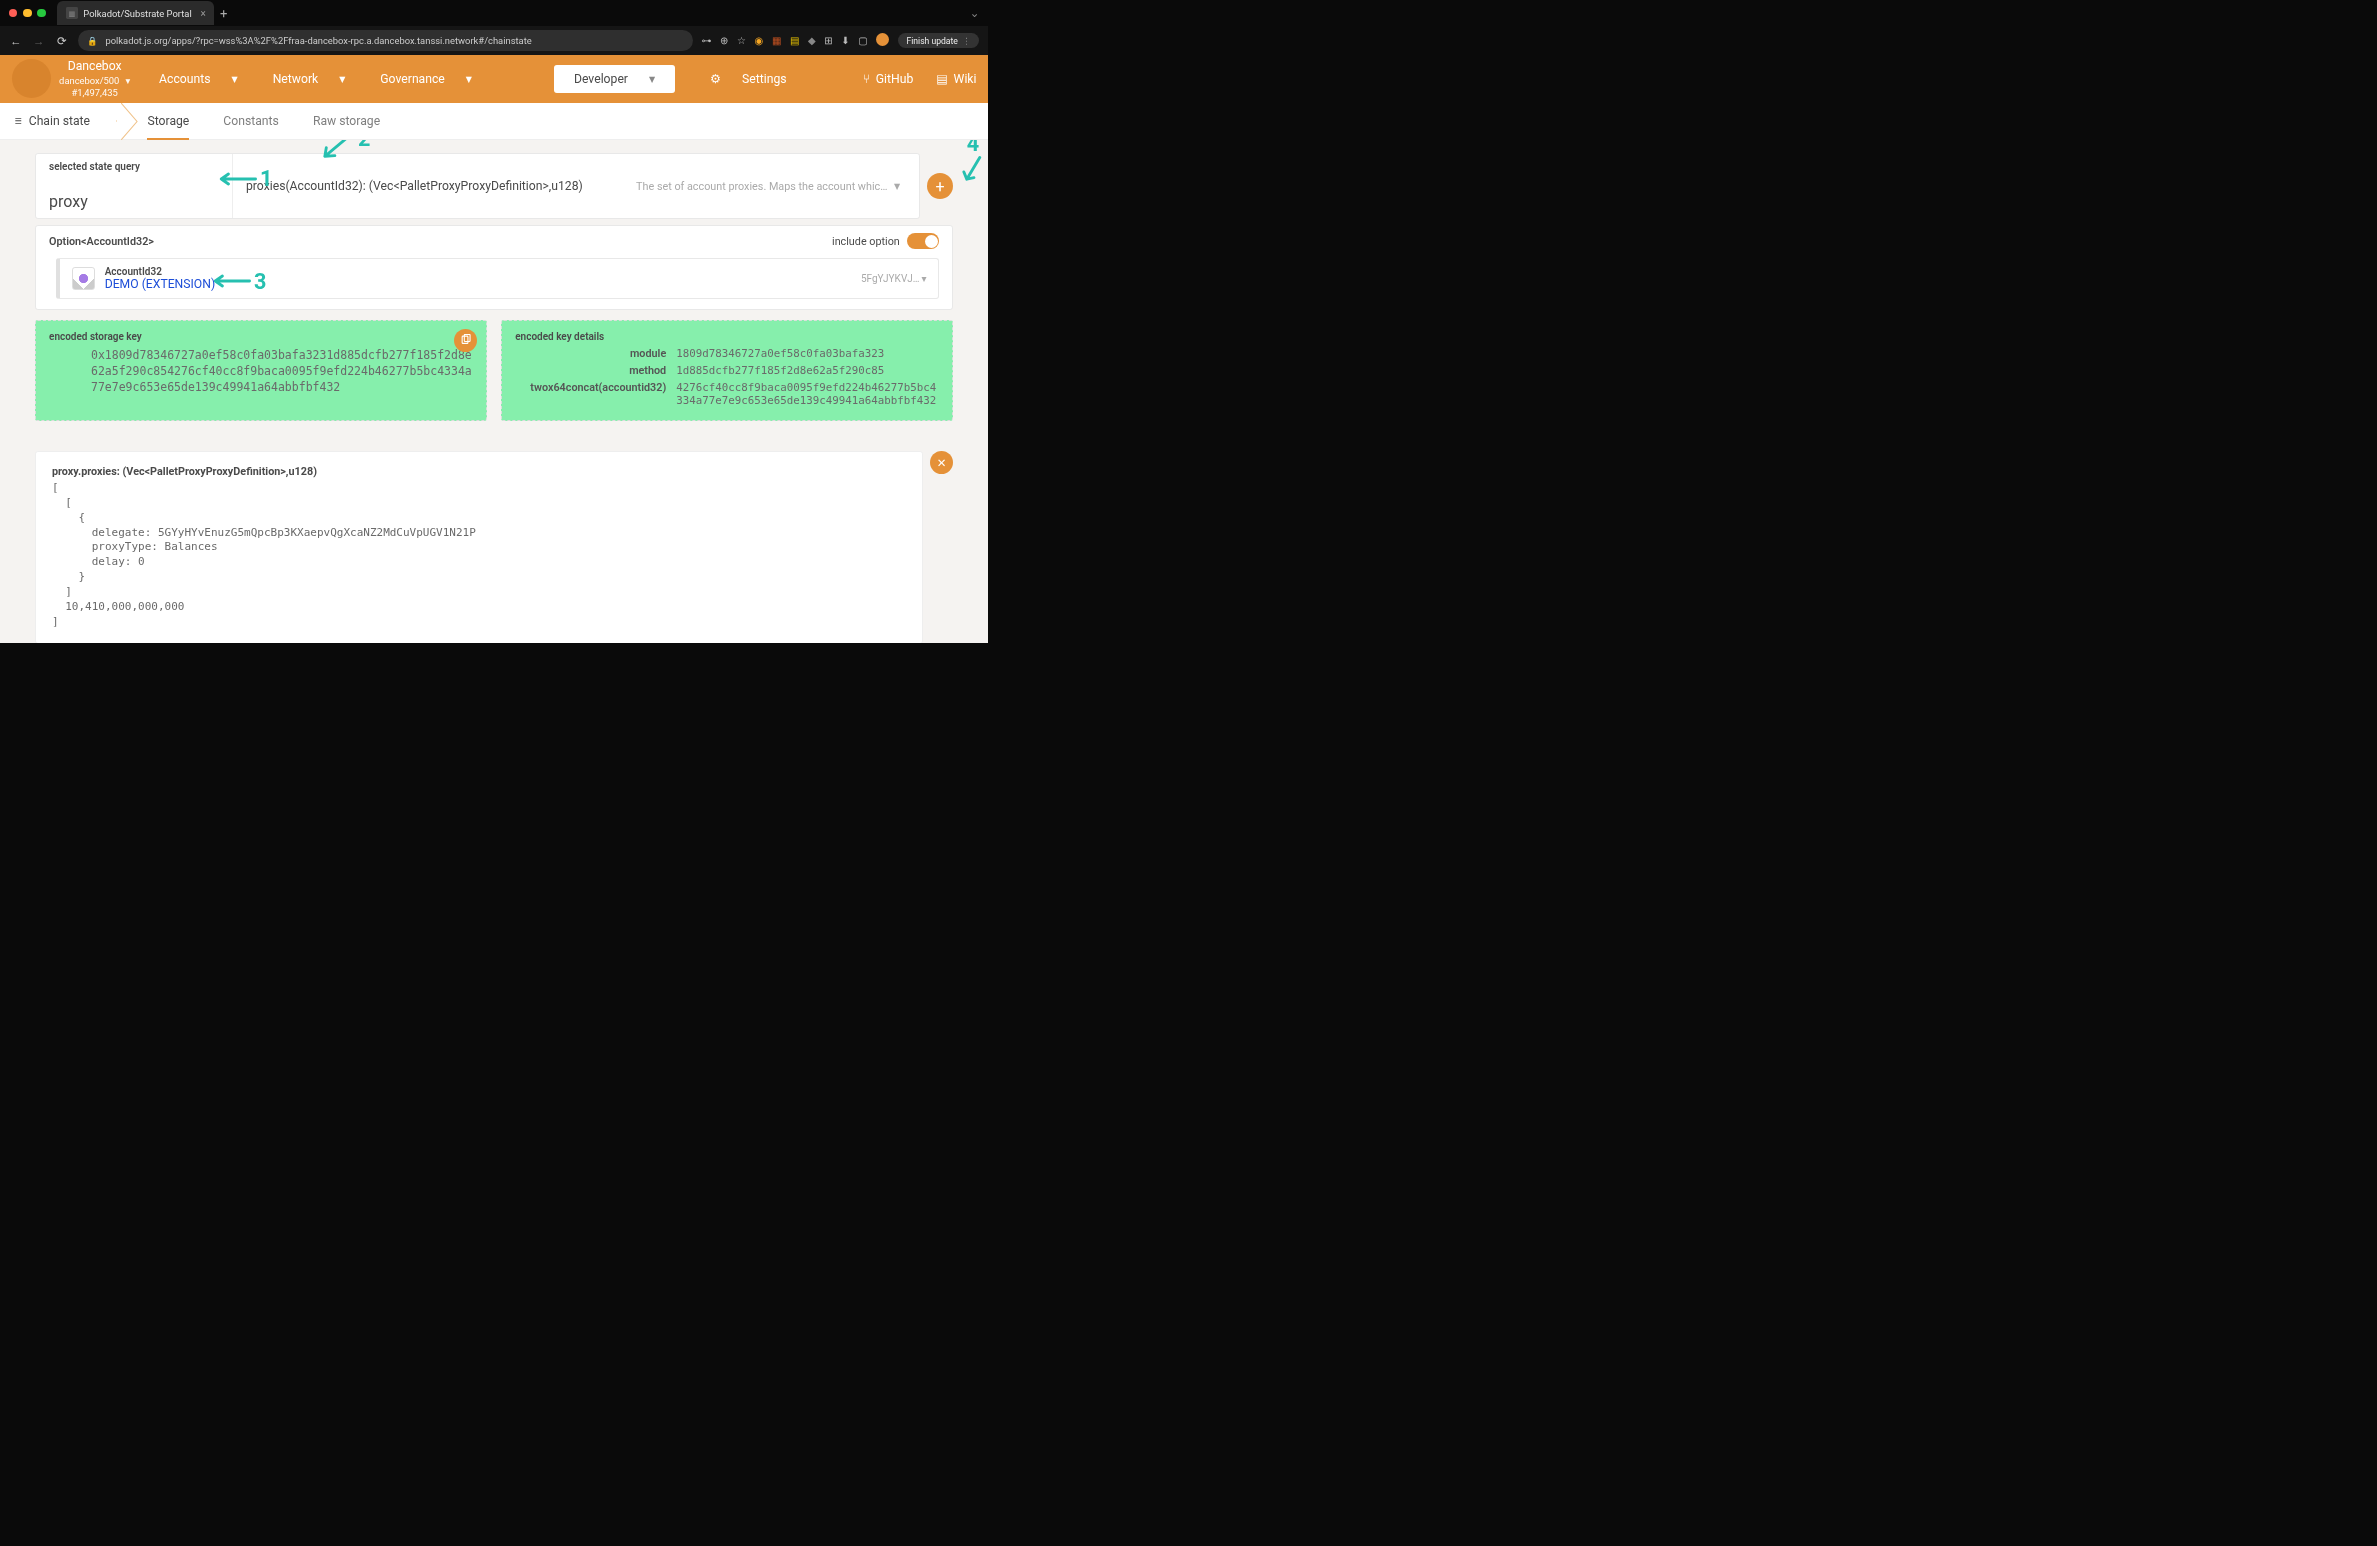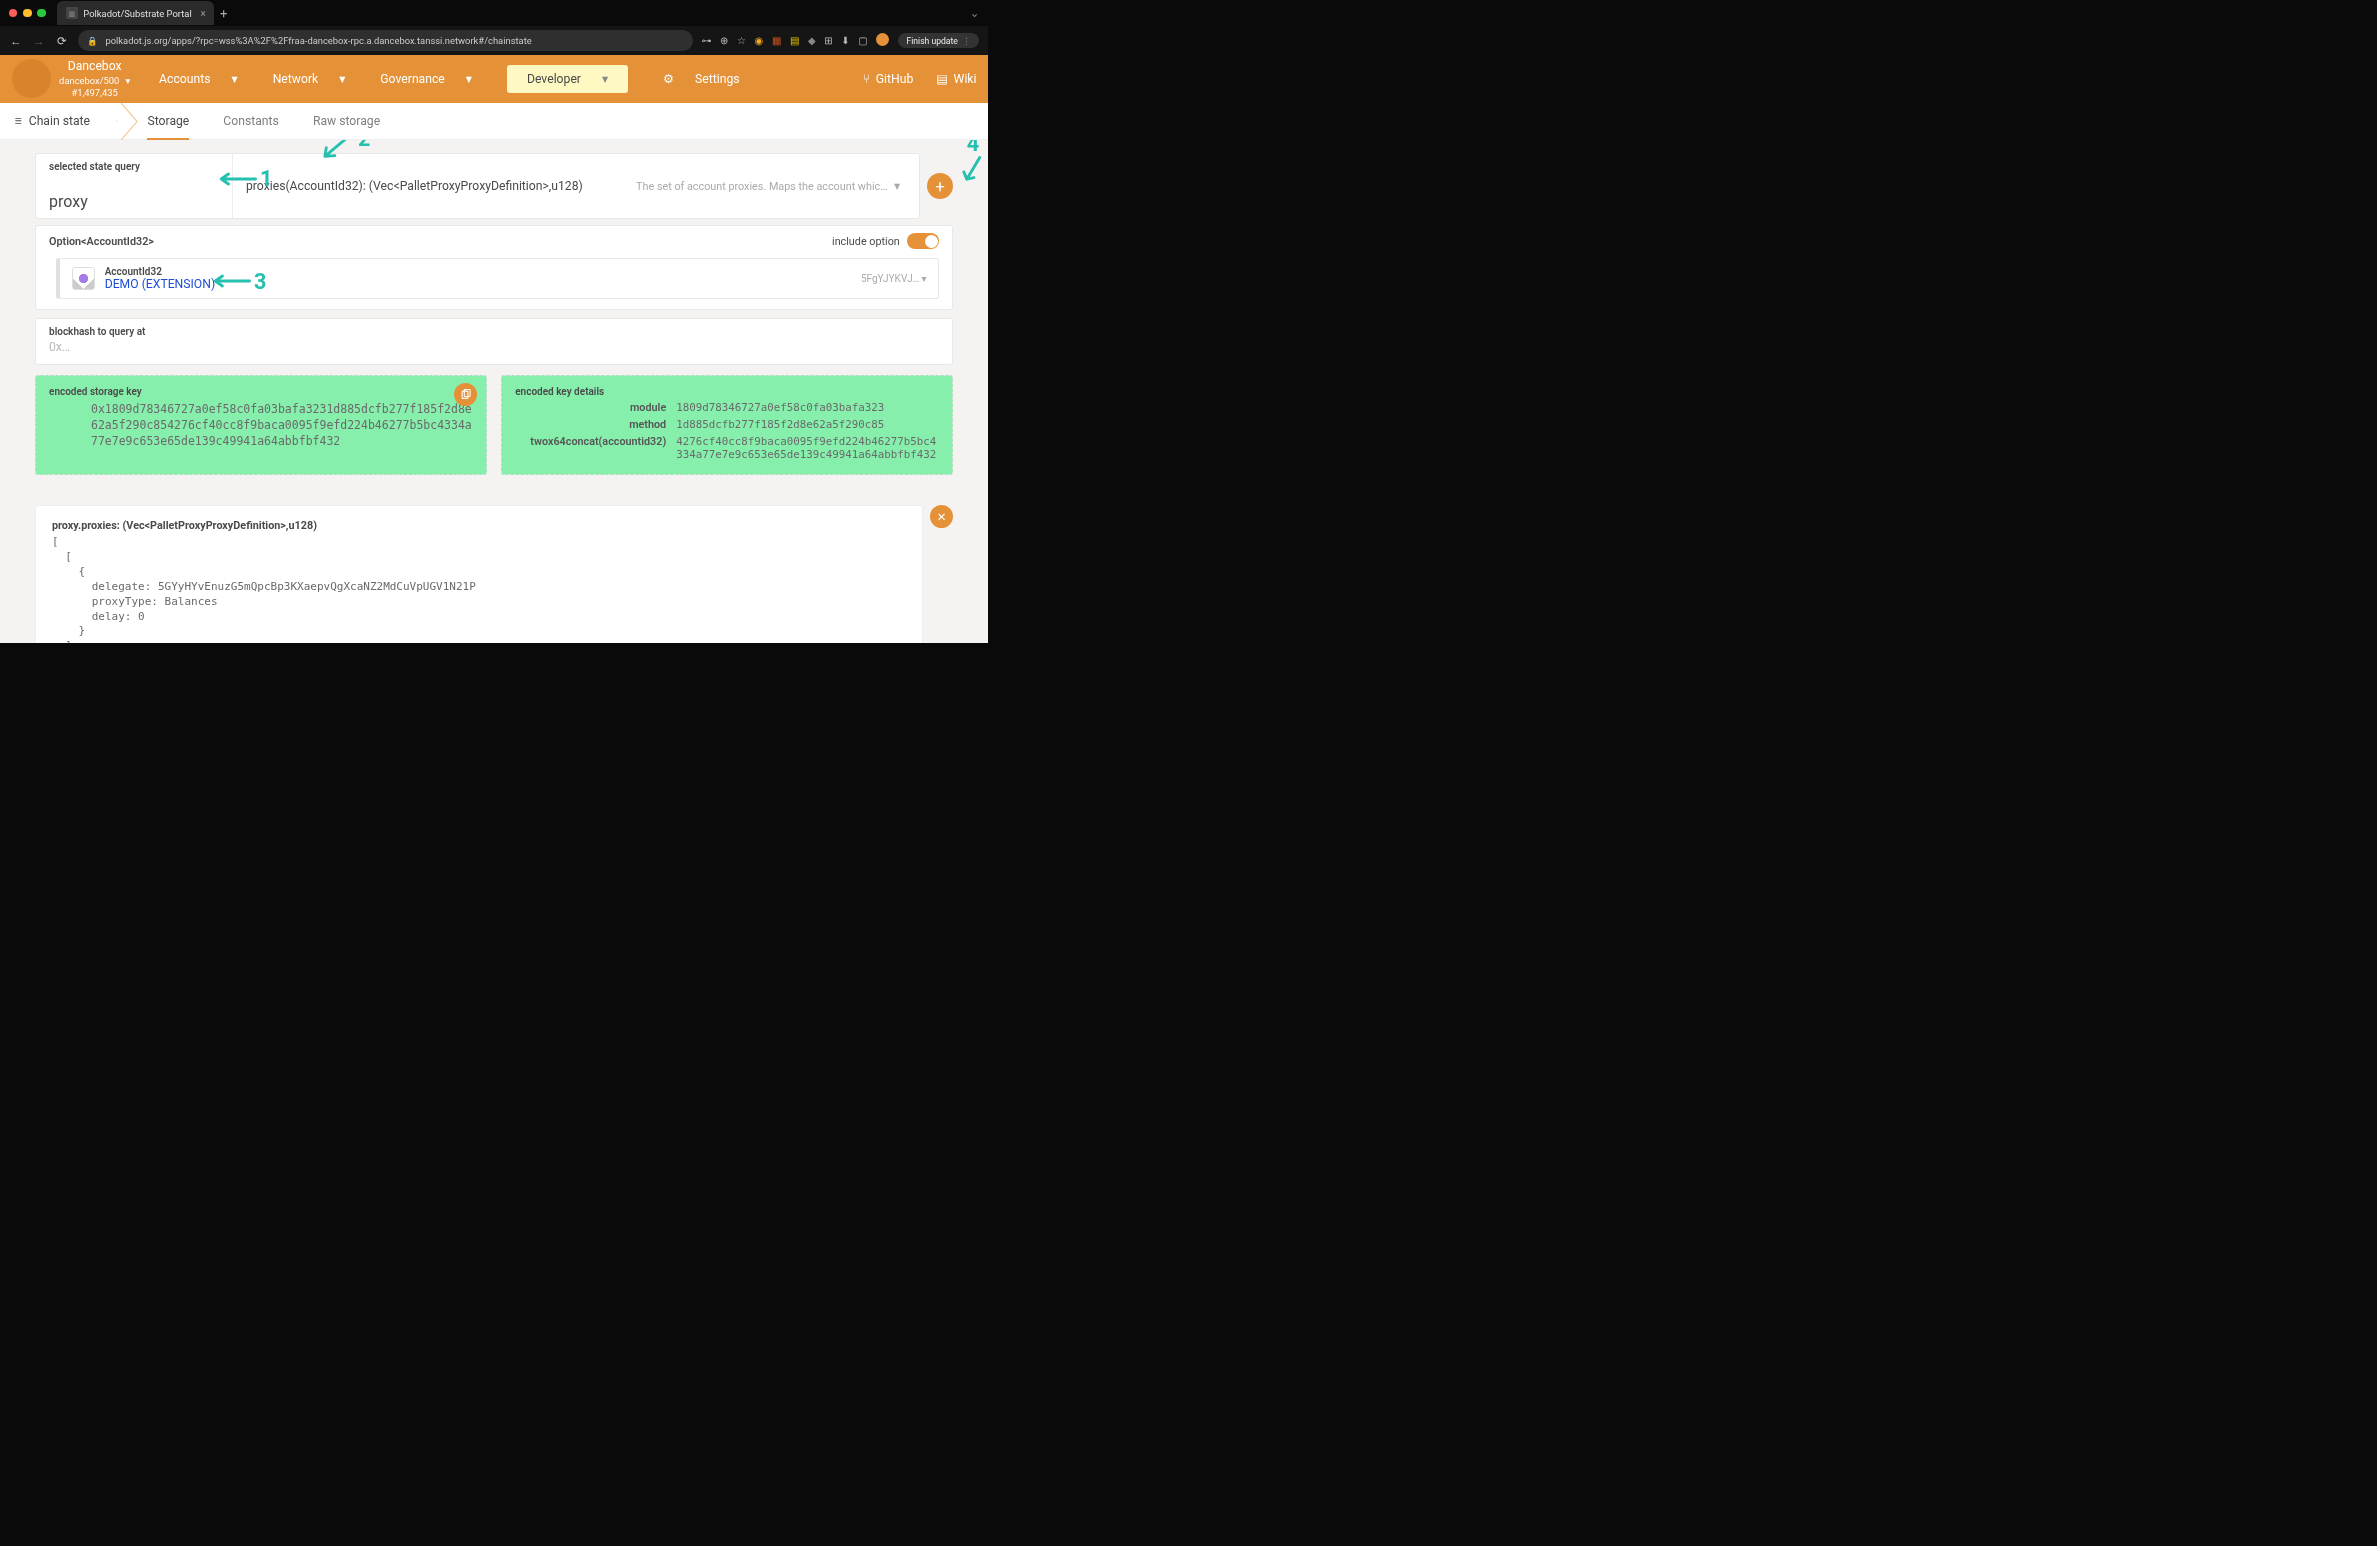--- a/index.html
+++ b/index.html
@@ -35,21 +35,21 @@
 
 .app-header { background:#e59138; height:48px; display:flex; align-items:center; padding:0 11.5px; color:#fff; }
 .net-block { display:flex; align-items:center; gap:8.6px; }
 .net-logo { width:39px; height:39px; border-radius:50%; background:#d8842d; }
 .net-info { display:flex; flex-direction:column; align-items:center; font-size:9.4px; line-height:1.3;}
 .net-info .name { font-size:12.2px; font-weight:400; }
 .net-info .sub { font-size:9.4px; display:flex; align-items:center; gap:6px; opacity:.95;}
 .net-info .block { font-size:9.4px; opacity:.95;}
 .top-menu { display:flex; margin-left:29px; gap:35px; align-items:center;}
 .top-menu .mi { color:#fff; font-size:12.2px; display:flex; align-items:center; gap:21px; cursor:pointer;}
-.top-menu .mi.active { background:#fef9c3; color:#4a4a4a; padding:7.2px 20px; border-radius:2.9px; }
+.top-menu .mi.active { background:#ffffff; color:#4a4a4a; padding:7.2px 20px; border-radius:2.9px;margin-left:47px; }
 .top-right { margin-left:auto; display:flex; gap:23px; align-items:center; color:#fff; font-size:12.2px;}
 .top-right .ri { display:flex; gap:5.8px; align-items:center; cursor:pointer;}
 
 
 .subnav { background:#fff; display:flex; align-items:stretch; height:37px; border-bottom:0.7px solid #eee; position:relative;}
 .subnav .crumb { display:flex; align-items:center; gap:7.2px; padding:0 14.4px; color:#4a4a4a; font-size:12.2px; font-weight:400; position:relative;}
 .subnav .crumb::after {
   content:''; position:absolute; right:-13px; top:0; bottom:0; width:26px;
   background:#fff;
   clip-path: polygon(0 0, 50% 0, 100% 50%, 50% 100%, 0 100%);
@@ -302,24 +302,20 @@
         <div class="acct-type">AccountId32</div>
         <div class="acct-name">DEMO (EXTENSION)</div>
       </div>
       <div class="acct-right">
         <span>5FgYJYKVJ…</span>
         <span>▾</span>
       </div>
     </div>
   </div>
 
-  <div class="card bh-card">
-    <div class="bh-label">blockhash to query at</div>
-    <div class="bh-val">0x…</div>
-  </div>
 
   <div class="enc-row">
     <div class="enc-card">
       <div class="enc-label">encoded storage key</div>
       <div class="enc-val">0x1809d78346727a0ef58c0fa03bafa3231d885dcfb277f185f2d8e62a5f290c854276cf40cc8f9baca0095f9efd224b46277b5bc4334a77e7e9c653e65de139c49941a64abbfbf432</div>
       <div class="copy-btn">
         <svg width="11.5" height="11.5" viewBox="0 0 16 16">
             <rect x="3" y="3" width="8" height="10" rx="1" fill="none" stroke="#fff" stroke-width="1.5"></rect>
             <rect x="6" y="0.5" width="8" height="10" rx="1" fill="none" stroke="#fff" stroke-width="1.5"></rect>
           </svg>

